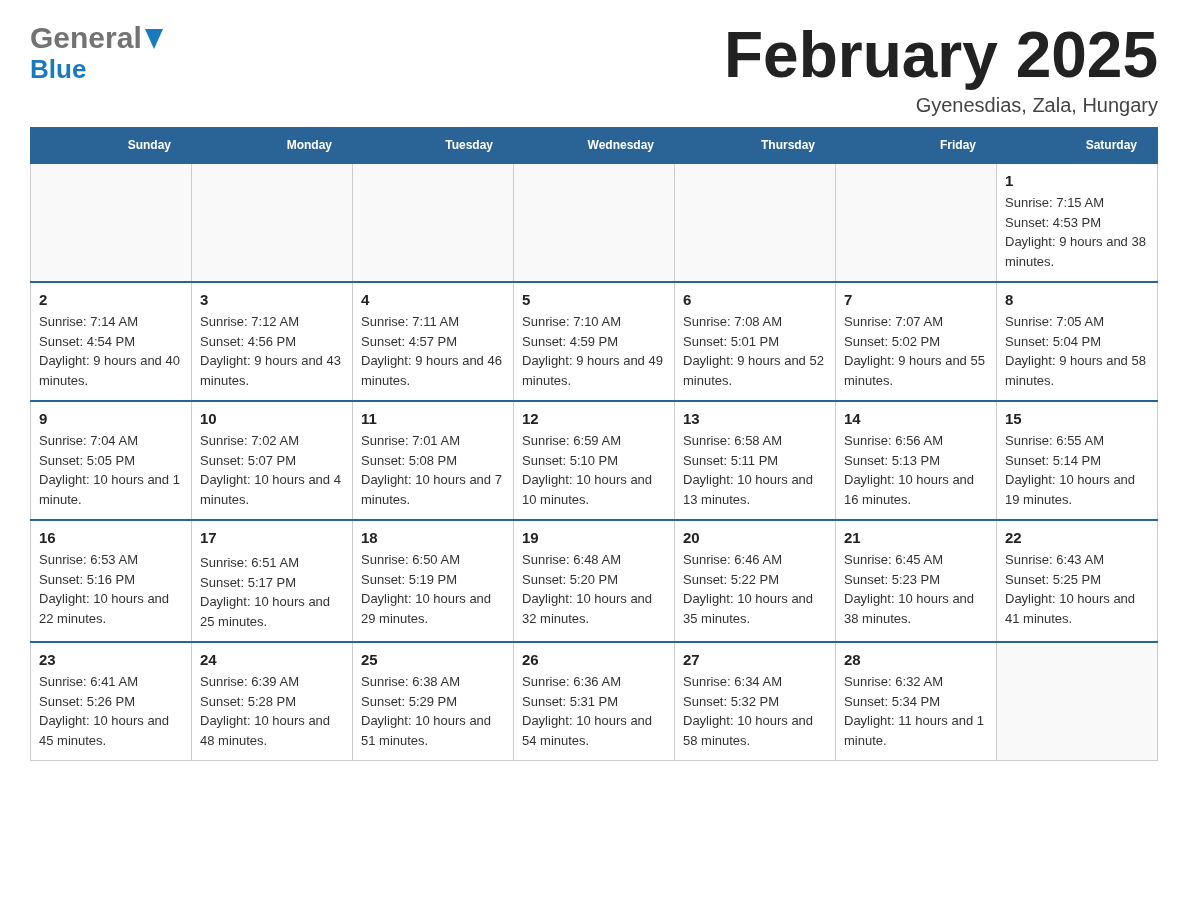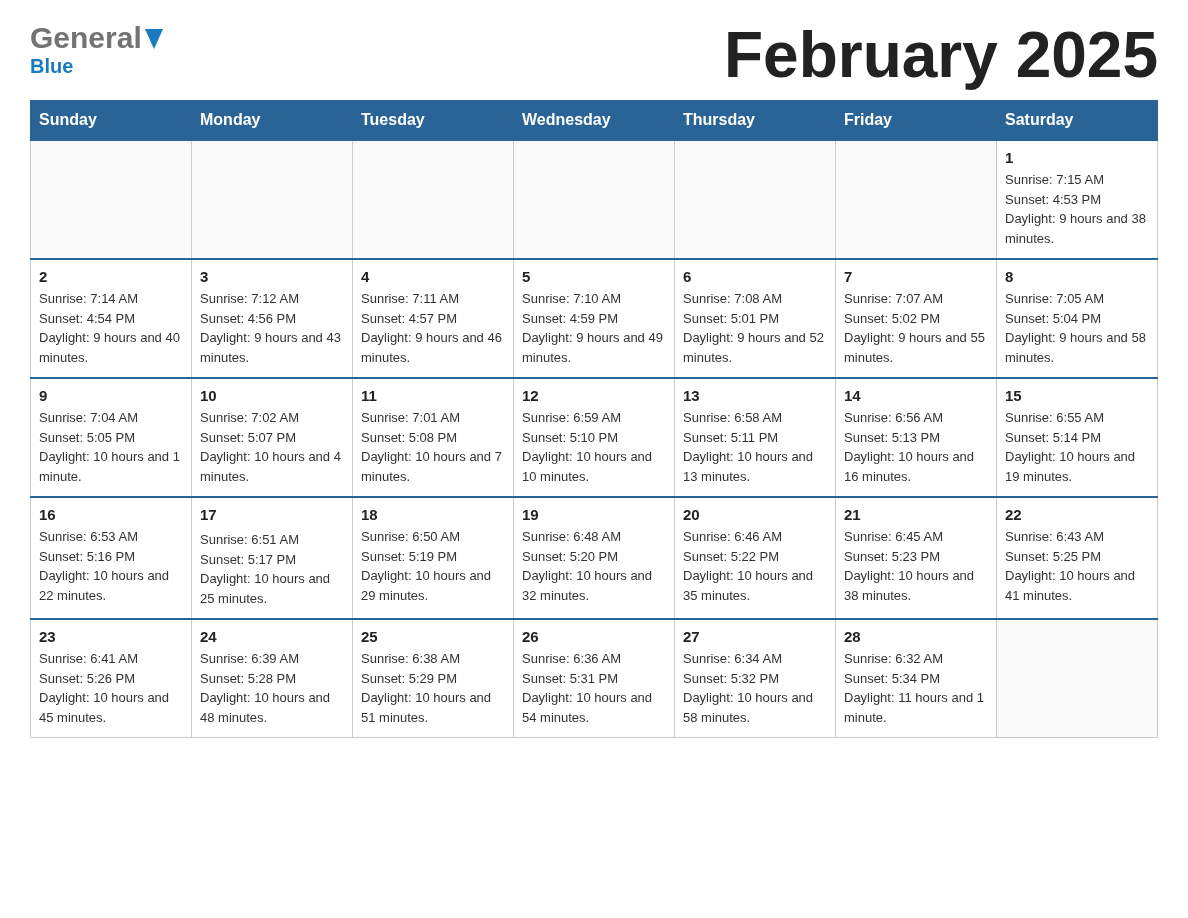--- a/index.html
+++ b/index.html
@@ -32,24 +32,24 @@
       margin-top: 4px;
     }
     .calendar {
       width: 100%;
       border-collapse: collapse;
       margin-top: 10px;
     }
     .calendar th {
       background: #2a6496;
       color: #fff;
-      font-size: 16px;
+      font-size: 12px;
       font-weight: bold;
-      padding: 10px 8px;
-      text-align: left;
+      padding: 10px 20px;
+      text-align: right;
       border: 1px solid #2a6496;
     }
     .calendar td {
       vertical-align: top;
       border: 1px solid #ccc;
       border-top: 2px solid #2a6496;
       padding: 8px 8px 10px 8px;
       width: calc(100% / 7);
       min-height: 110px;
       font-size: 13px;
@@ -84,24 +84,25 @@
 <body>
 
 <div class="header-row">
   <div class="logo-block">
     <div class="logo-wrapper">
       <span style="font-size:30px;font-weight:bold;color:#737373;">General</span>
       <svg width="18" height="20" viewBox="0 0 18 20" style="margin-left:3px;margin-top:2px;">
         <polygon points="0,0 18,0 9,20" fill="#1a7abf"></polygon>
       </svg>
     </div>
-    <span style="font-size:20px;font-weight:bold;color:#1a7abf;display:block;margin-top:-2px;">Blue</span>
+    <span style="font-size:26px;font-weight:bold;color:#1a7abf;display:block;margin-top:-2px;">Blue</span>
   </div>
   <div class="title-area">
     <div class="cal-title">February 2025</div>
+    <div class="cal-subtitle">Gyenesdias, Zala, Hungary</div>
   </div>
 </div>
 
 <table class="calendar">
   <thead>
     <tr>
       <th>Sunday</th>
       <th>Monday</th>
       <th>Tuesday</th>
       <th>Wednesday</th>

